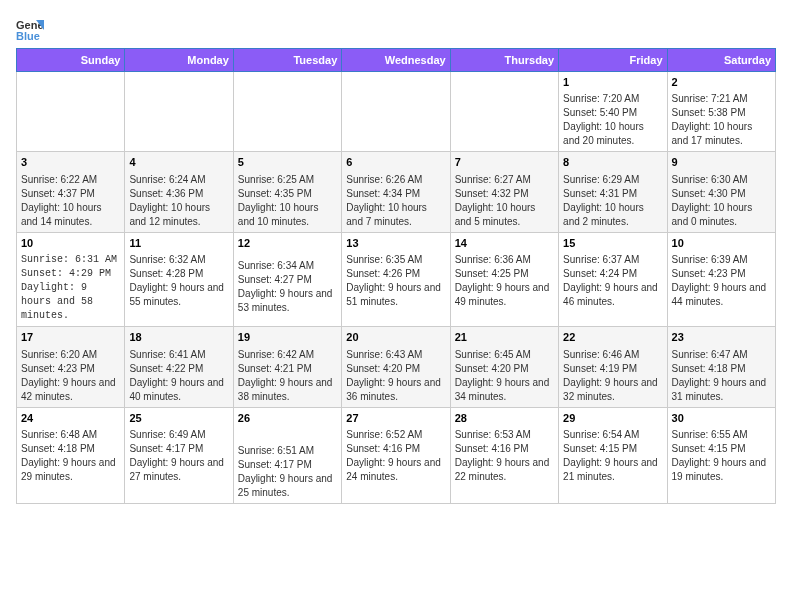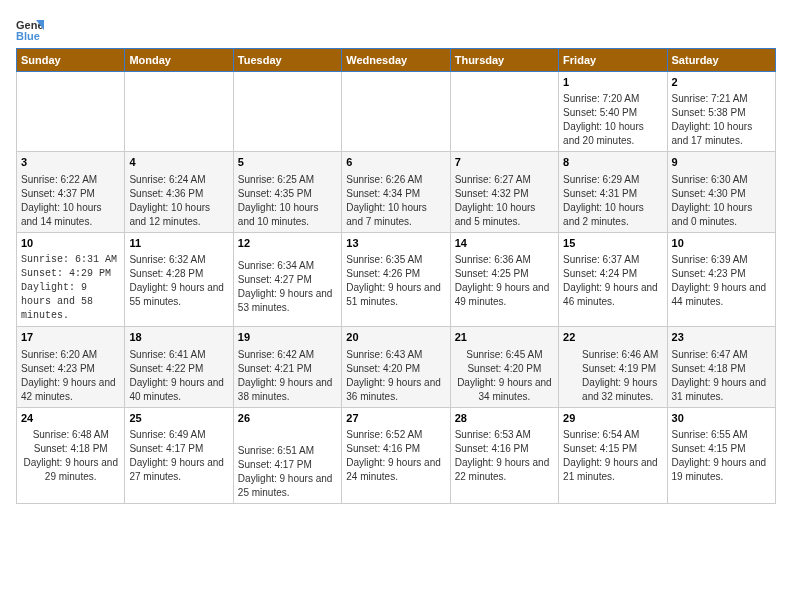--- a/index.html
+++ b/index.html
@@ -36,24 +36,24 @@
     .subtitle {
       font-size: 13px;
       color: #444;
     }
     table {
       width: 100%;
       border-collapse: collapse;
       font-size: 10px;
     }
     thead tr th {
-      background-color: #a16207;
+      background-color: #8b5cf6;
       color: #fff;
       padding: 5px 4px;
-      text-align: left;
+      text-align: right;
       font-size: 11px;
       font-weight: bold;
       border: 1px solid #3a7ac9;
     }
     tbody tr td {
       border: 1px solid #ccc;
       vertical-align: top;
       padding: 3px 4px;
       width: calc(100% / 7);
       min-height: 70px;
@@ -233,41 +233,41 @@
 Daylight: 9 hours and 38 minutes.</div>
         </td>
         <td>
           <span class="day-num">20</span>
           <div class="day-info" style="white-space: pre-line;">Sunrise: 6:43 AM
 Sunset: 4:20 PM
 Daylight: 9 hours and 36 minutes.</div>
         </td>
         <td>
           <span class="day-num">21</span>
-          <div class="day-info" style="white-space: pre-line; text-align: center;">Sunrise: 6:45 AM
+          <div class="day-info" style="white-space: pre-line;">Sunrise: 6:45 AM
 Sunset: 4:20 PM
 Daylight: 9 hours and 34 minutes.</div>
         </td>
         <td>
           <span class="day-num">22</span>
-          <div class="day-info" style="white-space: pre-line; margin-left: 19px;">Sunrise: 6:46 AM
+          <div class="day-info" style="white-space: pre-line;">Sunrise: 6:46 AM
 Sunset: 4:19 PM
 Daylight: 9 hours and 32 minutes.</div>
         </td>
         <td>
           <span class="day-num">23</span>
           <div class="day-info" style="white-space: pre-line;">Sunrise: 6:47 AM
 Sunset: 4:18 PM
 Daylight: 9 hours and 31 minutes.</div>
         </td>
       </tr>
       <tr>
         <td>
           <span class="day-num">24</span>
-          <div class="day-info" style="white-space: pre-line; text-align: center;">Sunrise: 6:48 AM
+          <div class="day-info" style="white-space: pre-line;">Sunrise: 6:48 AM
 Sunset: 4:18 PM
 Daylight: 9 hours and 29 minutes.</div>
         </td>
         <td>
           <span class="day-num">25</span>
           <div class="day-info" style="white-space: pre-line;">Sunrise: 6:49 AM
 Sunset: 4:17 PM
 Daylight: 9 hours and 27 minutes.</div>
         </td>
         <td>

